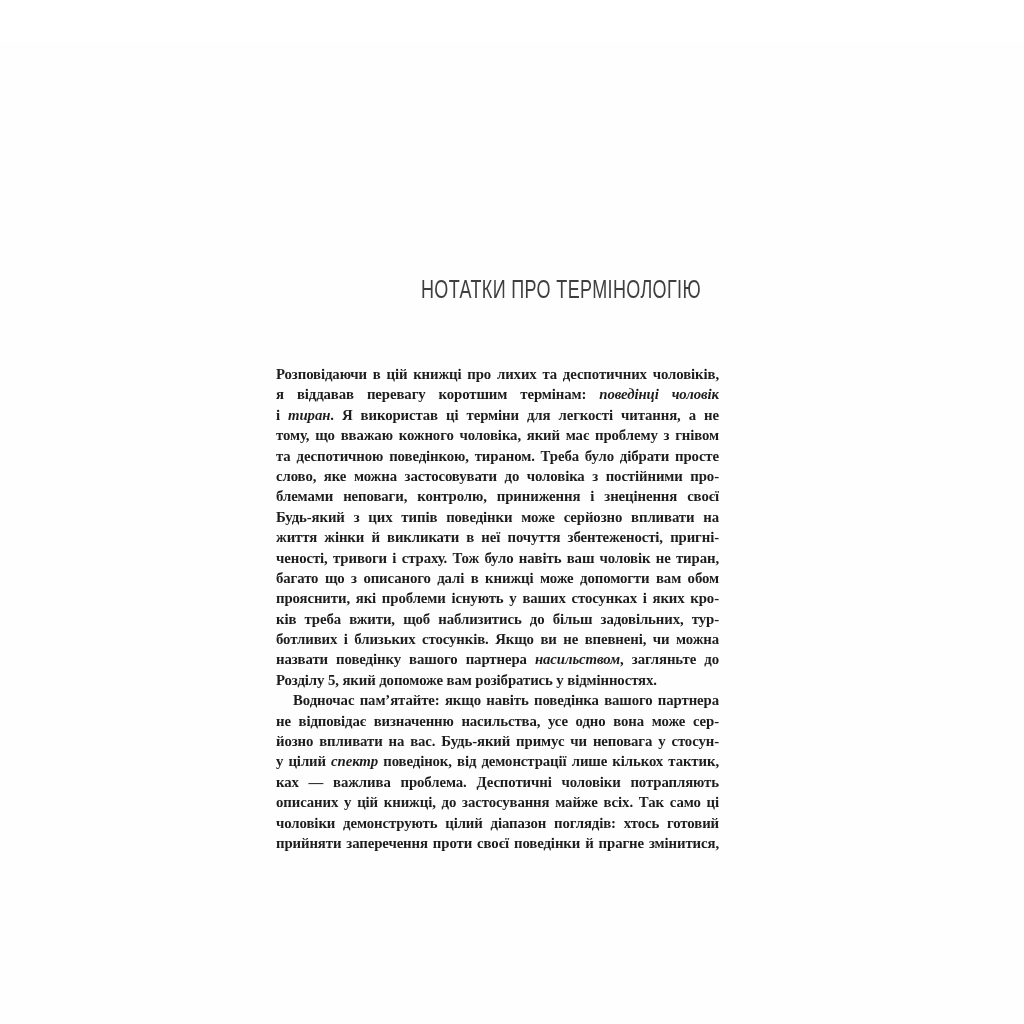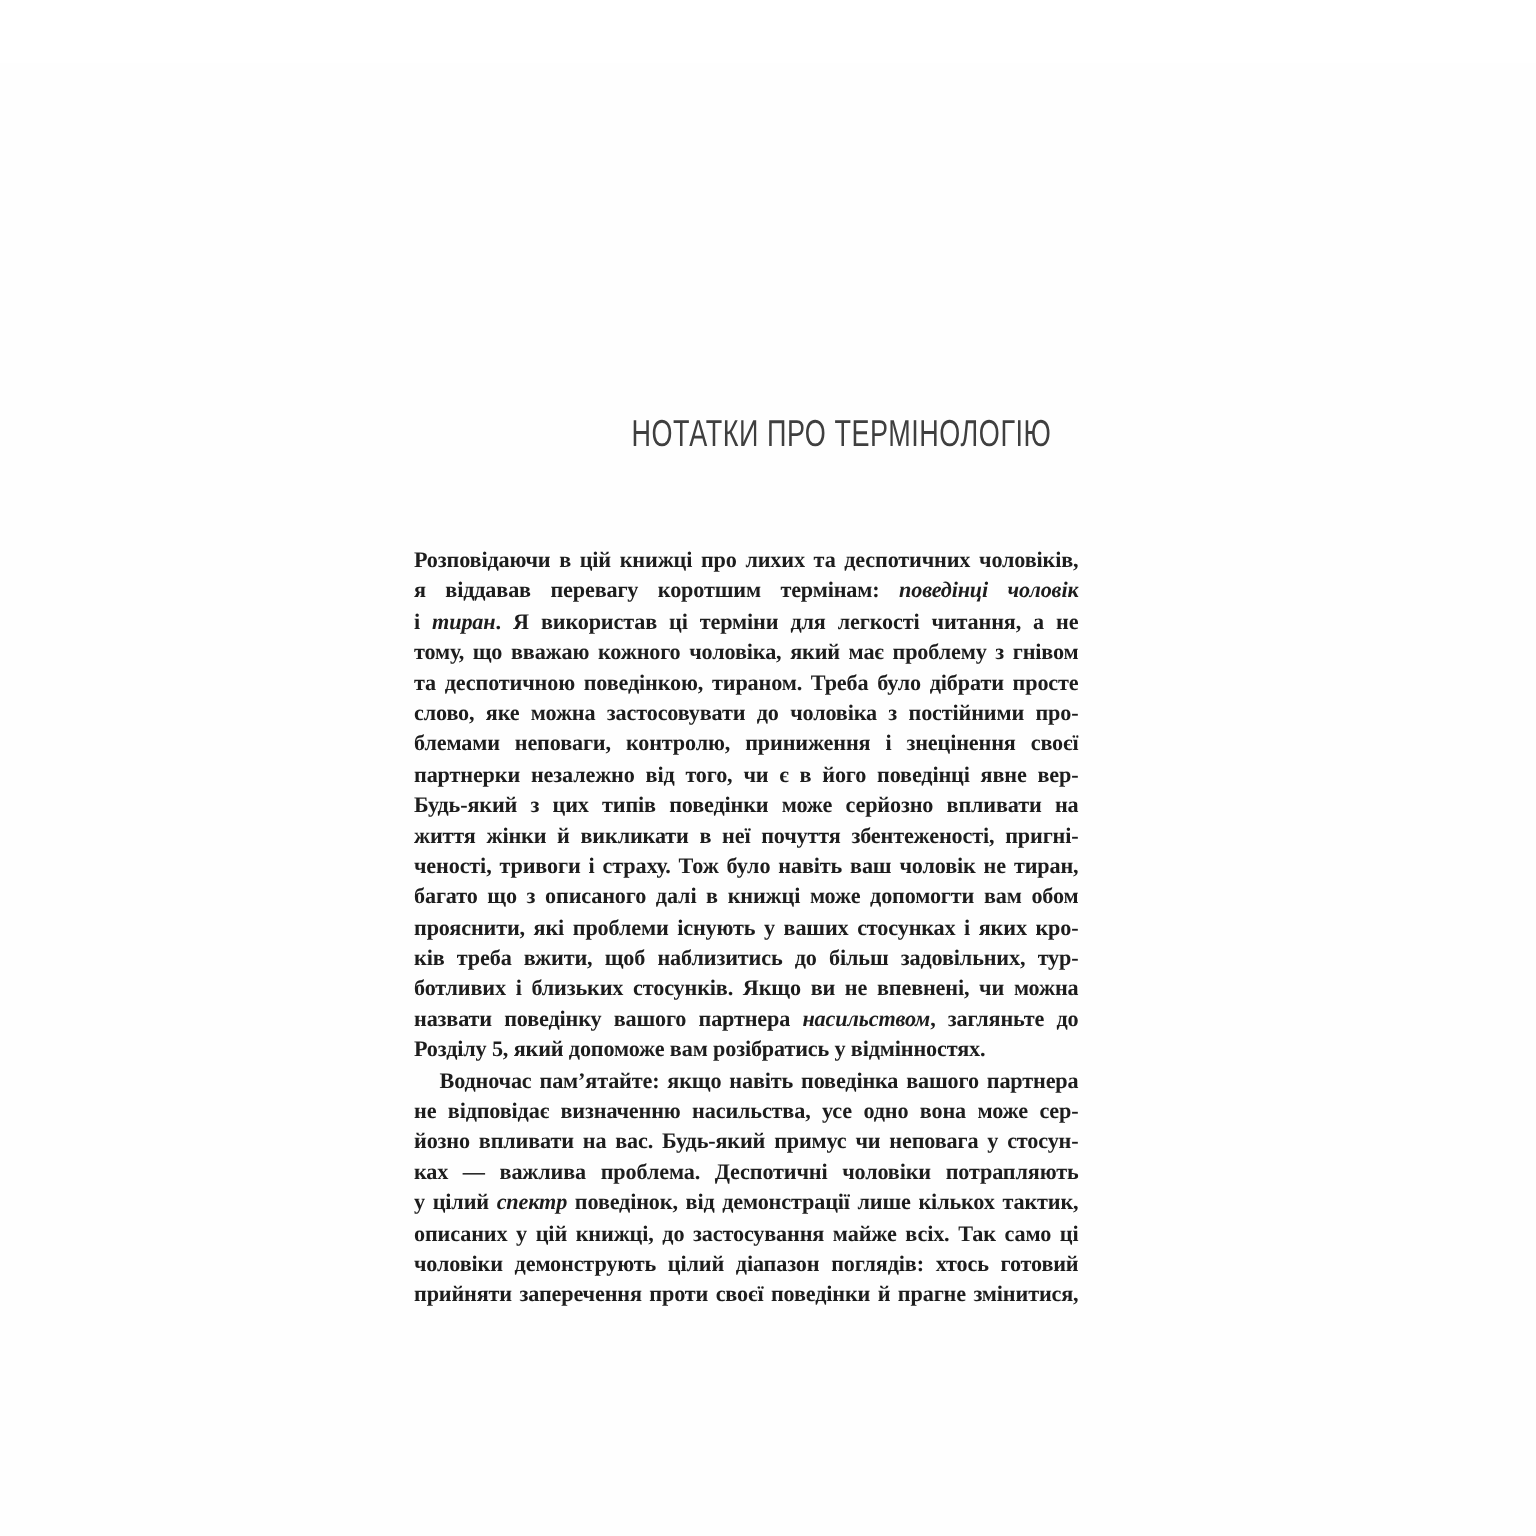--- a/index.html
+++ b/index.html
@@ -64,32 +64,31 @@
 <div class="page">
   <div class="chapter-title">НОТАТКИ ПРО ТЕРМІНОЛОГІЮ</div>
   <div class="text-block">
       <div class="line"><span>Розповідаючи в цій книжці про лихих та деспотичних чоловіків,</span></div>
       <div class="line"><span>я віддавав перевагу коротшим термінам: </span><i>поведінці чоловік</i></div>
       <div class="line"><span>і </span><i>тиран</i><span>. Я використав ці терміни для легкості читання, а не</span></div>
       <div class="line"><span>тому, що вважаю кожного чоловіка, який має проблему з гнівом</span></div>
       <div class="line"><span>та деспотичною поведінкою, тираном. Треба було дібрати просте</span></div>
       <div class="line"><span>слово, яке можна застосовувати до чоловіка з постійними про-</span></div>
       <div class="line"><span>блемами неповаги, контролю, приниження і знецінення своєї</span></div>
-      <div class="line"><span>партнерки незалежно від того, чи є в його поведінці явне вер-</span></div>
       <div class="line"><span>Будь-який з цих типів поведінки може серйозно впливати на</span></div>
       <div class="line"><span>життя жінки й викликати в неї почуття збентеженості, пригні-</span></div>
       <div class="line"><span>ченості, тривоги і страху. Тож було навіть ваш чоловік не тиран,</span></div>
       <div class="line"><span>багато що з описаного далі в книжці може допомогти вам обом</span></div>
       <div class="line"><span>прояснити, які проблеми існують у ваших стосунках і яких кро-</span></div>
       <div class="line"><span>ків треба вжити, щоб наблизитись до більш задовільних, тур-</span></div>
       <div class="line"><span>ботливих і близьких стосунків. Якщо ви не впевнені, чи можна</span></div>
       <div class="line"><span>назвати поведінку вашого партнера </span><i>насильством</i><span>, загляньте до</span></div>
       <div class="line lastline"><span>Розділу 5, який допоможе вам розібратись у відмінностях.</span></div>
       <div class="line indent"><span>Водночас пам’ятайте: якщо навіть поведінка вашого партнера</span></div>
       <div class="line"><span>не відповідає визначенню насильства, усе одно вона може сер-</span></div>
       <div class="line"><span>йозно впливати на вас. Будь-який примус чи неповага у стосун-</span></div>
+      <div class="line"><span>у цілий </span><i>спектр</i><span> поведінок, від демонстрації лише кількох тактик,</span></div>
       <div class="line"><span>ках — важлива проблема. Деспотичні чоловіки потрапляють</span></div>
-      <div class="line"><span>у цілий </span><i>спектр</i><span> поведінок, від демонстрації лише кількох тактик,</span></div>
       <div class="line"><span>описаних у цій книжці, до застосування майже всіх. Так само ці</span></div>
       <div class="line"><span>чоловіки демонструють цілий діапазон поглядів: хтось готовий</span></div>
       <div class="line"><span>прийняти заперечення проти своєї поведінки й прагне змінитися,</span></div>
     </div>
 </div>
 
 </body></html>

